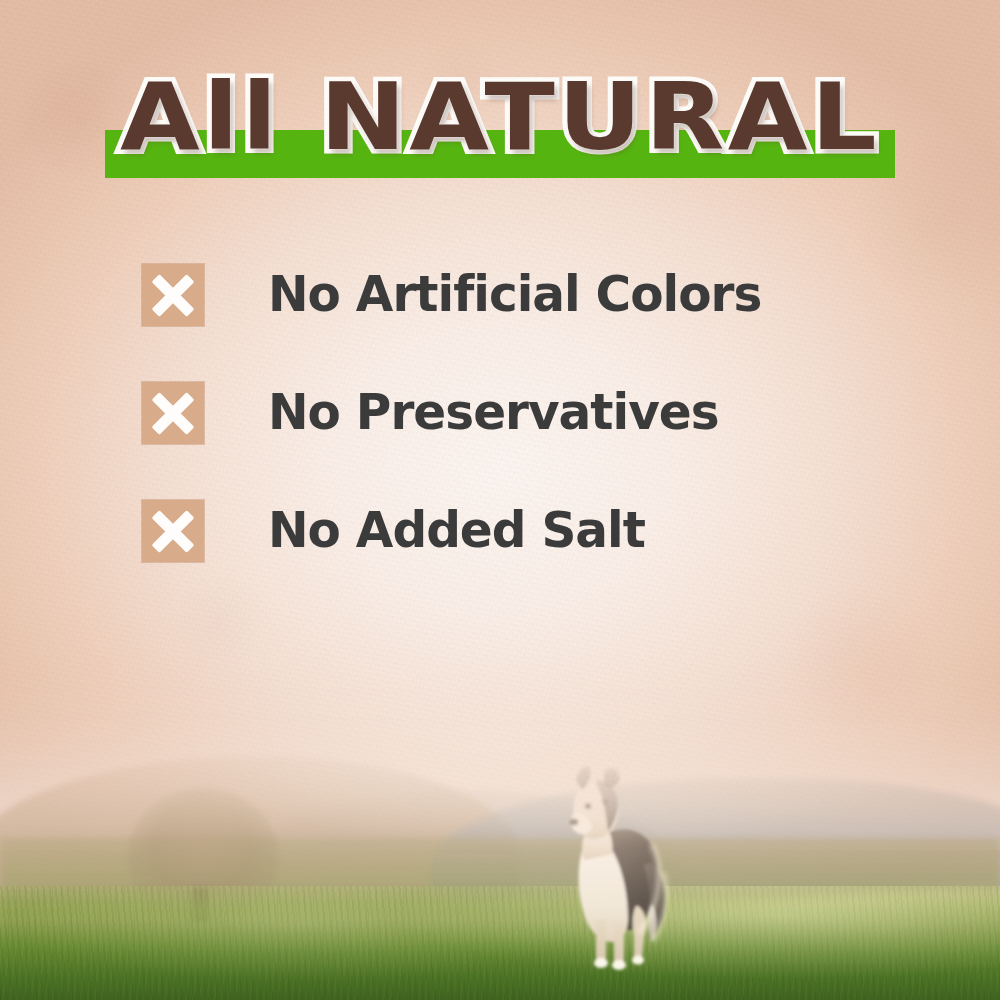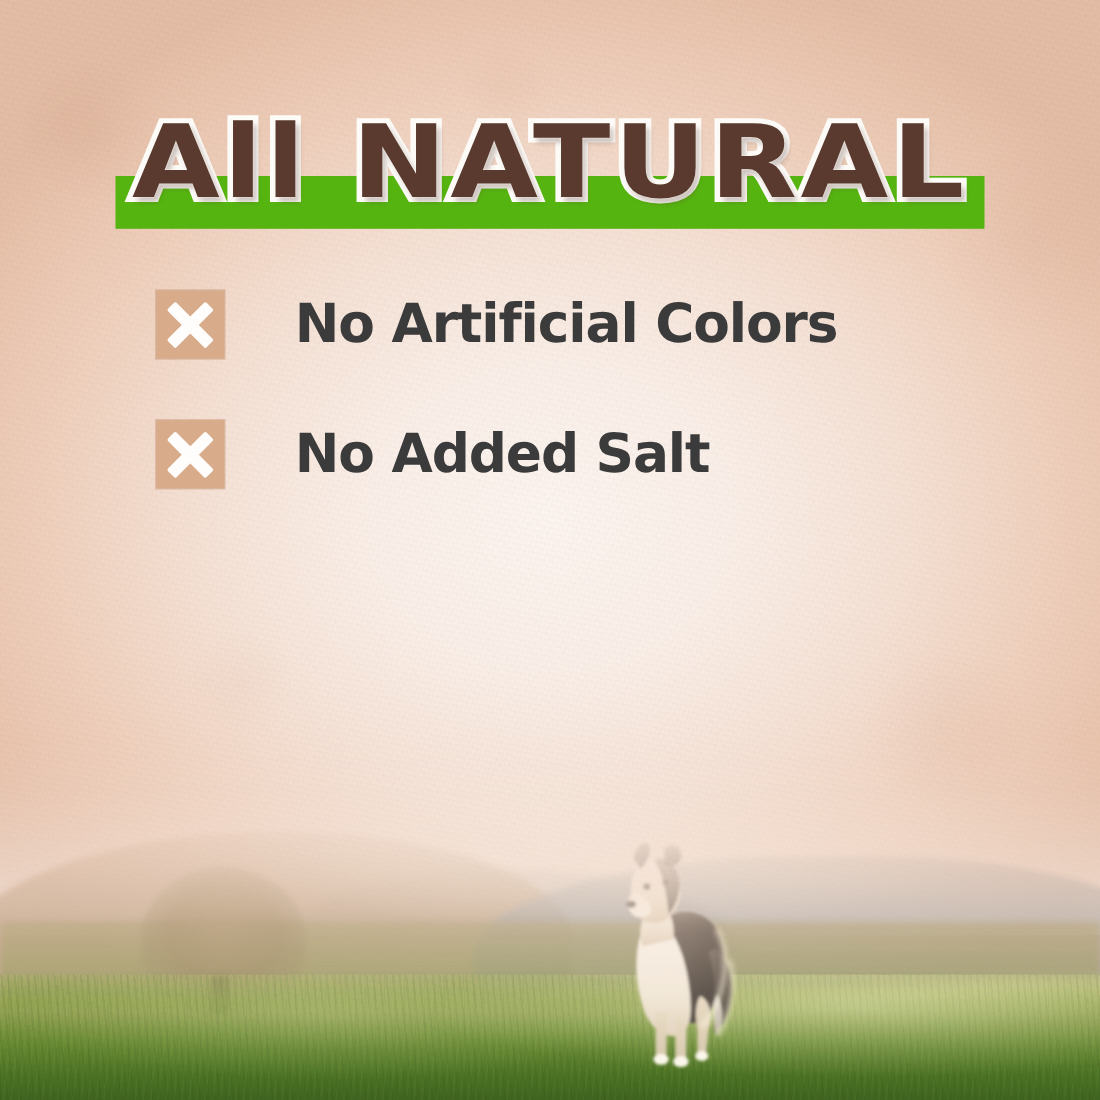--- a/index.html
+++ b/index.html
@@ -58,21 +58,21 @@
       radial-gradient(circle 70px at 22% 62%, rgba(198,150,120,.10), rgba(0,0,0,0) 70%),
       radial-gradient(circle 110px at 86% 66%, rgba(198,150,120,.12), rgba(0,0,0,0) 70%),
       radial-gradient(circle 60px at 46% 8%, rgba(198,150,120,.10), rgba(0,0,0,0) 70%),
       radial-gradient(circle 80px at 66% 90%, rgba(198,150,120,.08), rgba(0,0,0,0) 70%);
   }
 
   
   .headline-wrap {
     position: absolute;
     left: 0; right: 0;
-    top: 92px;
+    top: 62px;
     height: 120px;
   }
   .green-bar {
     position: absolute;
     left: 105px;
     top: 68px;
     width: 790px;
     height: 48px;
     background: #56b411;
   }
@@ -336,20 +336,27 @@
 
     <div class="claim-row">
       <div class="x-box">
         <span class="stroke s1"></span>
         <span class="stroke s2"></span>
       </div>
       <div class="claim-text">No Artificial Colors</div>
     </div>
 
 
+    <div class="claim-row">
+      <div class="x-box">
+        <span class="stroke s1"></span>
+        <span class="stroke s2"></span>
+      </div>
+      <div class="claim-text">No Preservatives</div>
+    </div>
 
     <div class="claim-row">
       <div class="x-box">
         <span class="stroke s1"></span>
         <span class="stroke s2"></span>
       </div>
       <div class="claim-text">No Added Salt</div>
     </div>
 
   </div>

